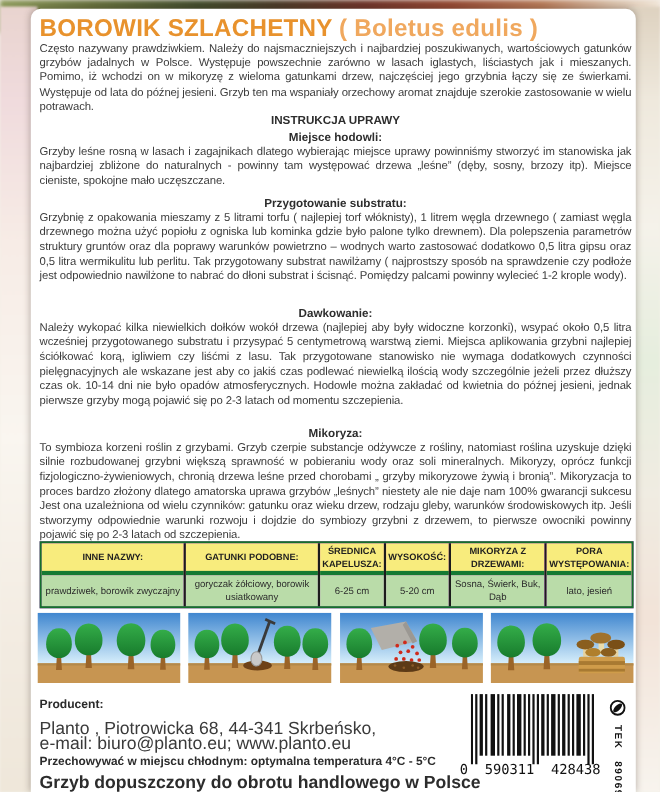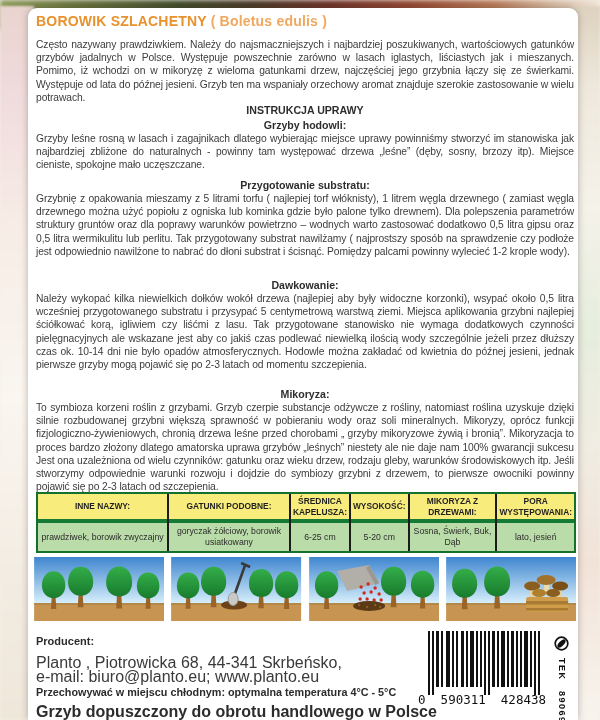--- a/index.html
+++ b/index.html
@@ -24,21 +24,21 @@
     filter:blur(1px);
   }
   .card{
     position:absolute;left:28px;top:8px;width:550px;height:712px;
     background:#ffffff;border-radius:9px 9px 0 0;
     box-shadow:0 0 7px rgba(60,50,40,.35);
   }
   .abs{position:absolute;}
   .title{
     left:8px;top:5px;width:538px;
-    font-size:14px;font-weight:bold;color:#e8922d;letter-spacing:.2px;white-space:nowrap;
+    font-size:22px;font-weight:bold;color:#e8922d;letter-spacing:.2px;white-space:nowrap;
   }
   .title .latin{color:#f0a85e;font-weight:600;}
   .body-text{
     font-size:10.3px;line-height:13.2px;color:#3c3c3c;text-align:justify;
     letter-spacing:-0.1px;
   }
   .para{left:8px;width:538px;}
   .sec-head{
     left:8px;width:538px;font-size:10.6px;font-weight:bold;color:#2d2d2d;text-align:center;
   }
@@ -112,21 +112,21 @@
 
   <div class="abs title">
     <span>BOROWIK SZLACHETNY</span>
     <span class="latin">( Boletus edulis )</span>
   </div>
 
   <div class="abs para body-text" style="top:30px">Często nazywany prawdziwkiem. Należy do najsmaczniejszych i najbardziej poszukiwanych, wartościowych gatunków grzybów jadalnych w Polsce. Występuje powszechnie zarówno w lasach iglastych, liściastych jak i mieszanych. Pomimo, iż wchodzi on w mikoryzę z wieloma gatunkami drzew, najczęściej jego grzybnia łączy się ze świerkami. Występuje od lata do późnej jesieni. Grzyb ten ma wspaniały orzechowy aromat znajduje szerokie zastosowanie w wielu potrawach.</div>
 
   <div class="abs sec-head" style="top:96px">INSTRUKCJA UPRAWY</div>
 
-  <div class="abs sec-head" style="top:111px">Grzyby hodowli:</div>
+  <div class="abs sec-head" style="top:111px">Miejsce hodowli:</div>
   <div class="abs para body-text" style="top:124px">Grzyby leśne rosną w lasach i zagajnikach dlatego wybierając miejsce uprawy powinniśmy stworzyć im stanowiska jak najbardziej zbliżone do naturalnych - powinny tam występować drzewa „leśne” (dęby, sosny, brzozy itp). Miejsce cieniste, spokojne mało uczęszczane.</div>
 
   <div class="abs sec-head" style="top:171px">Przygotowanie substratu:</div>
   <div class="abs para body-text" style="top:184px">Grzybnię z opakowania mieszamy z 5 litrami torfu ( najlepiej torf włóknisty), 1 litrem węgla drzewnego ( zamiast węgla drzewnego można użyć popiołu z ogniska lub kominka gdzie było palone tylko drewnem). Dla polepszenia parametrów struktury gruntów oraz dla poprawy warunków powietrzno – wodnych warto zastosować dodatkowo 0,5 litra gipsu oraz 0,5 litra wermikulitu lub perlitu. Tak przygotowany substrat nawilżamy ( najprostszy sposób na sprawdzenie czy podłoże jest odpowiednio nawilżone to nabrać do dłoni substrat i ścisnąć. Pomiędzy palcami powinny wylecieć 1-2 krople wody).</div>
 
   <div class="abs sec-head" style="top:271px">Dawkowanie:</div>
   <div class="abs para body-text" style="top:284px">Należy wykopać kilka niewielkich dołków wokół drzewa (najlepiej aby były widoczne korzonki), wsypać około 0,5 litra wcześniej przygotowanego substratu i przysypać 5 centymetrową warstwą ziemi. Miejsca aplikowania grzybni najlepiej ściółkować korą, igliwiem czy liśćmi z lasu. Tak przygotowane stanowisko nie wymaga dodatkowych czynności pielęgnacyjnych ale wskazane jest aby co jakiś czas podlewać niewielką ilością wody szczególnie jeżeli przez dłuższy czas ok. 10-14 dni nie było opadów atmosferycznych. Hodowle można zakładać od kwietnia do późnej jesieni, jednak pierwsze grzyby mogą pojawić się po 2-3 latach od momentu szczepienia.</div>
 
   <div class="abs sec-head" style="top:380px">Mikoryza:</div>
   <div class="abs para body-text" style="top:393px">To symbioza korzeni roślin z grzybami. Grzyb czerpie substancje odżywcze z rośliny, natomiast roślina uzyskuje dzięki silnie rozbudowanej grzybni większą sprawność w pobieraniu wody oraz soli mineralnych. Mikoryzy, oprócz funkcji fizjologiczno-żywieniowych, chronią drzewa leśne przed chorobami „ grzyby mikoryzowe żywią i bronią”. Mikoryzacja to proces bardzo złożony dlatego amatorska uprawa grzybów „leśnych” niestety ale nie daje nam 100% gwarancji sukcesu Jest ona uzależniona od wielu czynników: gatunku oraz wieku drzew, rodzaju gleby, warunków środowiskowych itp. Jeśli stworzymy odpowiednie warunki rozwoju i dojdzie do symbiozy grzybni z drzewem, to pierwsze owocniki powinny pojawić się po 2-3 latach od szczepienia.</div>

